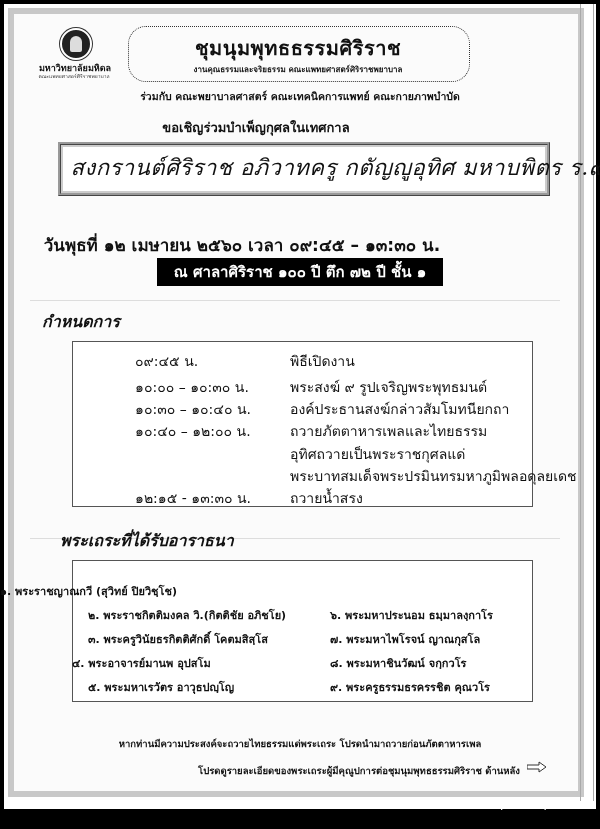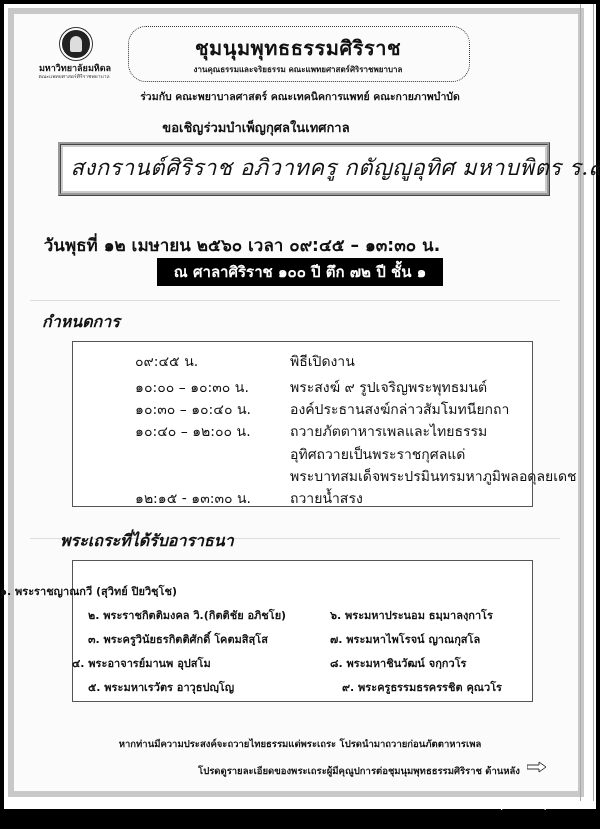--- a/index.html
+++ b/index.html
@@ -83,21 +83,21 @@
 
 <div class="monk-box"></div>
 <div class="monk" style="left:0;width:600px;top:582px;">๑. พระราชญาณกวี (สุวิทย์ ปิยวิชฺโช)</div>
 <div class="monk" style="left:88px;top:606px;">๒. พระราชกิตติมงคล วิ.(กิตติชัย อภิชโย)</div>
 <div class="monk" style="left:88px;top:630px;">๓. พระครูวินัยธรกิตติศักดิ์  โคตมสิสฺโส</div>
 <div class="monk" style="left:72px;top:654px;">๔. พระอาจารย์มานพ  อุปสโม</div>
 <div class="monk" style="left:88px;top:678px;">๕. พระมหาเรวัตร อาวุธปญฺโญ</div>
 <div class="monk" style="left:330px;top:606px;">๖. พระมหาประนอม  ธมฺมาลงฺกาโร</div>
 <div class="monk" style="left:330px;top:630px;">๗. พระมหาไพโรจน์  ญาณกุสโล</div>
 <div class="monk" style="left:330px;top:654px;">๘. พระมหาชินวัฒน์  จกฺกวโร</div>
-<div class="monk" style="left:342px;top:678px;text-align:right;">๙. พระครูธรรมธรครรชิต คุณวโร</div>
+<div class="monk" style="left:330px;top:678px;text-align:right;">๙. พระครูธรรมธรครรชิต คุณวโร</div>
 
 <div class="note">หากท่านมีความประสงค์จะถวายไทยธรรมแด่พระเถระ   โปรดนำมาถวายก่อนภัตตาหารเพล</div>
 <div class="detail">โปรดดูรายละเอียดของพระเถระผู้มีคุณูปการต่อชุมนุมพุทธธรรมศิริราช ด้านหลัง</div>
 <svg class="arrow" viewBox="0 0 20 12">
   <path d="M0 4 H12 V1 L19 6 L12 11 V8 H0 Z" fill="#fff" stroke="#333" stroke-width="1"></path>
 </svg>
 
 <div class="footer">[945x1280] https://upic.me/</div>
 
 </body></html>

